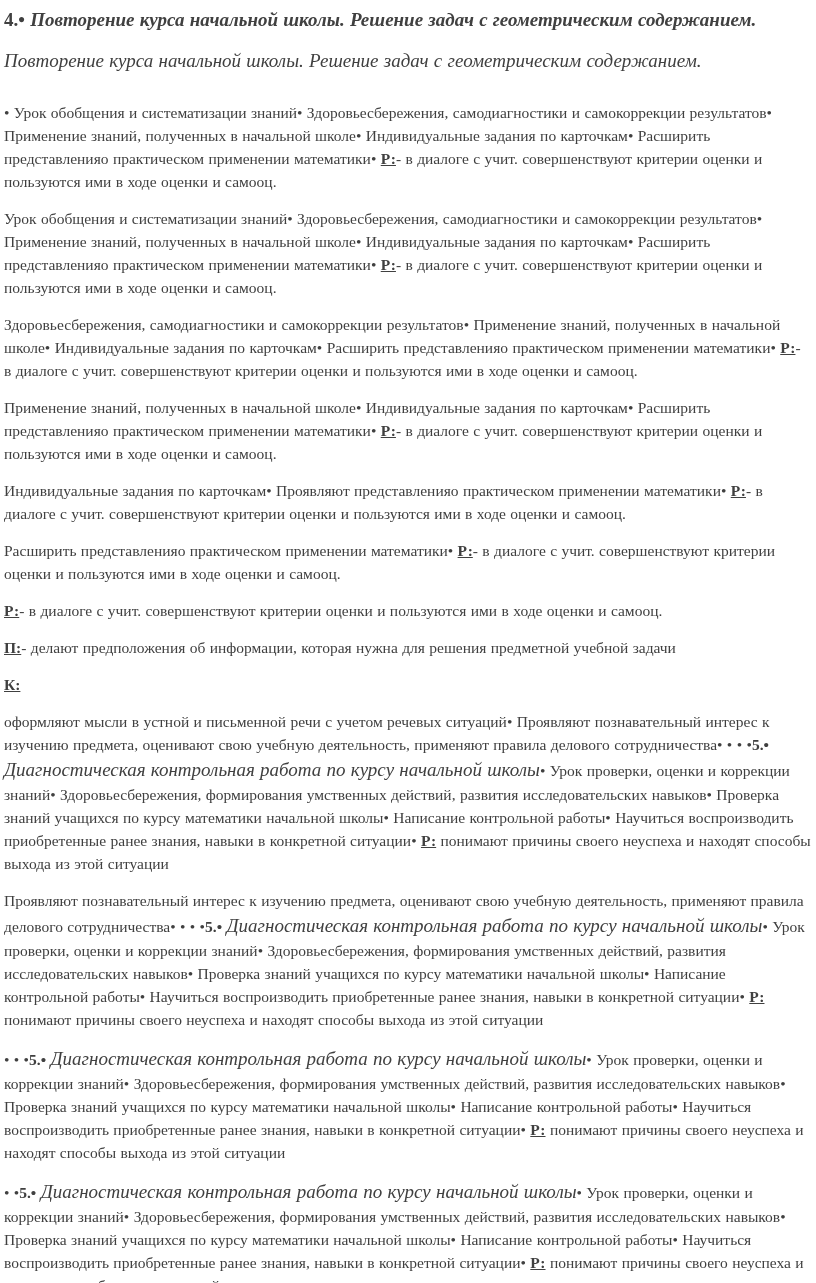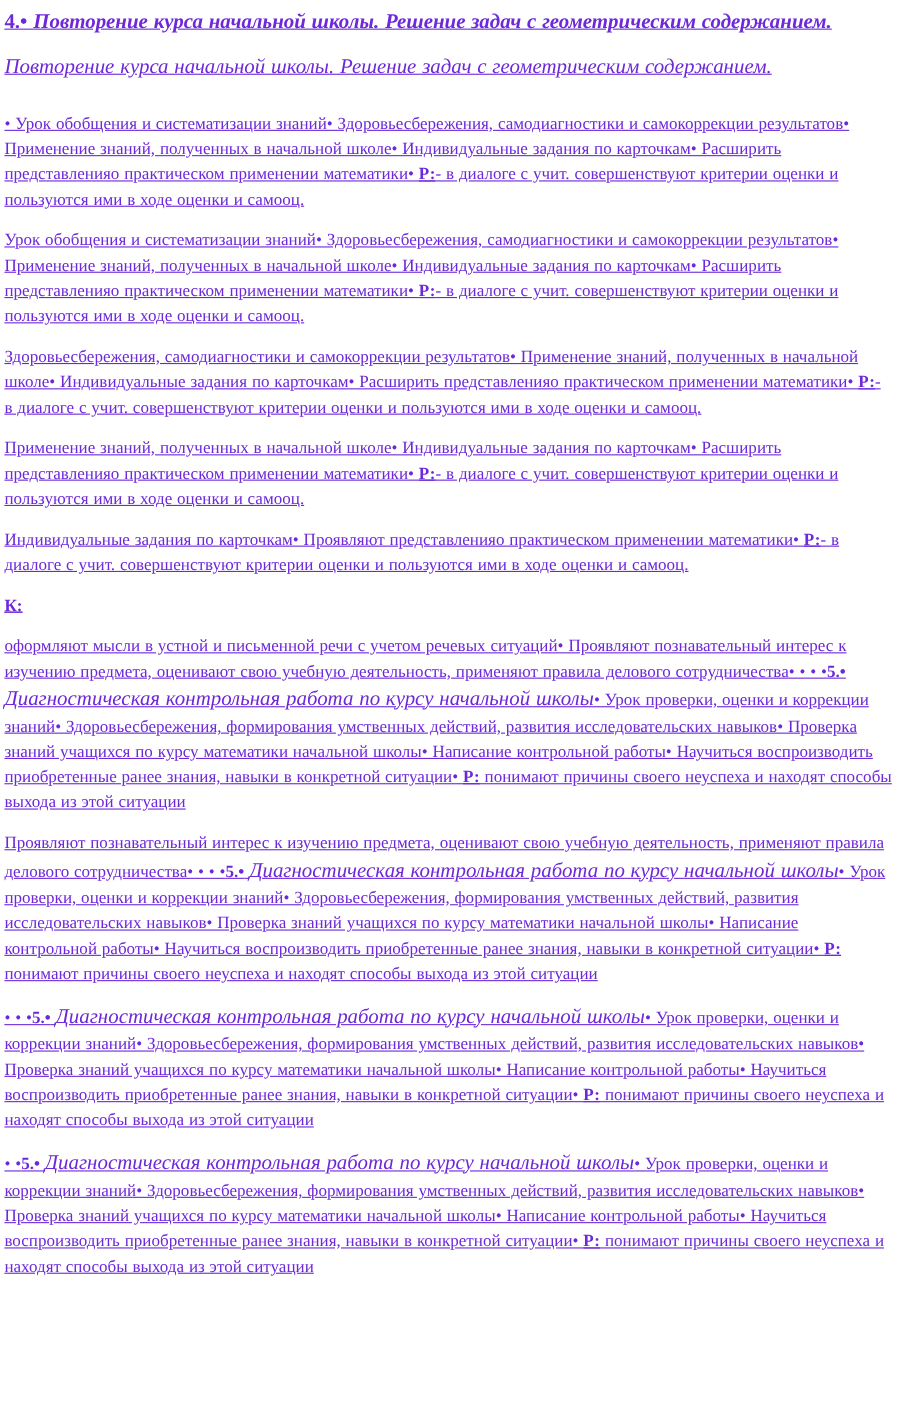--- a/index.html
+++ b/index.html
@@ -39,28 +39,31 @@
   .run-n { }
   .run-b { font-weight: bold; }
   .run-bu { font-weight: bold; text-decoration: underline; }
   .run-i { font-style: italic; }
   .run-bi { font-weight: bold; font-style: italic; }
   .run-ih { font-style: italic; font-size: 19px; line-height: 27px; text-align: right; }
 </style>
 </head>
 <body style="background: rgb(255, 255, 255);">
 
-<div class="doc" style="color: #6d28d9; text-decoration: underline;">
+<div class="doc" style="color: #404040;">
   <main>
       <p class="para h head1"><span class="run-b">4.• </span><span class="run-bi">Повторение курса начальной школы. Решение задач с геометрическим содержанием.</span></p>
       <p class="para h head2"><span class="run-i">Повторение курса начальной школы. Решение задач с геометрическим содержанием.</span></p>
       <p class="para"><span class="run-n">• Урок обобщения и систематизации знаний• Здоровьесбережения, самодиагностики и самокоррекции результатов• Применение знаний, полученных в начальной школе• Индивидуальные задания по карточкам• Расширить представленияо практическом применении математики• </span><span class="run-bu">Р:</span><span class="run-n">- в диалоге с учит. совершенствуют критерии оценки и пользуются ими в ходе оценки и самооц.</span></p>
       <p class="para"><span class="run-n">Урок обобщения и систематизации знаний• Здоровьесбережения, самодиагностики и самокоррекции результатов• Применение знаний, полученных в начальной школе• Индивидуальные задания по карточкам• Расширить представленияо практическом применении математики• </span><span class="run-bu">Р:</span><span class="run-n">- в диалоге с учит. совершенствуют критерии оценки и пользуются ими в ходе оценки и самооц.</span></p>
       <p class="para"><span class="run-n">Здоровьесбережения, самодиагностики и самокоррекции результатов• Применение знаний, полученных в начальной школе• Индивидуальные задания по карточкам• Расширить представленияо практическом применении математики• </span><span class="run-bu">Р:</span><span class="run-n">- в диалоге с учит. совершенствуют критерии оценки и пользуются ими в ходе оценки и самооц.</span></p>
       <p class="para"><span class="run-n">Применение знаний, полученных в начальной школе• Индивидуальные задания по карточкам• Расширить представленияо практическом применении математики• </span><span class="run-bu">Р:</span><span class="run-n">- в диалоге с учит. совершенствуют критерии оценки и пользуются ими в ходе оценки и самооц.</span></p>
       <p class="para"><span class="run-n">Индивидуальные задания по карточкам• Проявляют представленияо практическом применении математики• </span><span class="run-bu">Р:</span><span class="run-n">- в диалоге с учит. совершенствуют критерии оценки и пользуются ими в ходе оценки и самооц.</span></p>
+      <p class="para"><span class="run-n">Расширить представленияо практическом применении математики• </span><span class="run-bu">Р:</span><span class="run-n">- в диалоге с учит. совершенствуют критерии оценки и пользуются ими в ходе оценки и самооц.</span></p>
+      <p class="para"><span class="run-bu">Р:</span><span class="run-n">- в диалоге с учит. совершенствуют критерии оценки и пользуются ими в ходе оценки и самооц.</span></p>
+      <p class="para"><span class="run-bu">П:</span><span class="run-n">- делают предположения об информации, которая нужна для решения предметной учебной задачи</span></p>
       <p class="para"><span class="run-bu">К:</span></p>
       <p class="para"><span class="run-n">оформляют мысли в устной и письменной речи с учетом речевых ситуаций• Проявляют познавательный интерес к изучению предмета, оценивают свою учебную деятельность, применяют правила делового сотрудничества• • • •</span><span class="run-b">5.•</span><span class="run-n"> </span><span class="run-ih">Диагностическая контрольная работа по курсу начальной школы</span><span class="run-n">• Урок проверки, оценки и коррекции знаний• Здоровьесбережения, формирования умственных действий, развития исследовательских навыков• Проверка знаний учащихся по курсу математики начальной школы• Написание контрольной работы• Научиться воспроизводить приобретенные ранее знания, навыки в конкретной ситуации• </span><span class="run-bu">Р:</span><span class="run-n"> понимают причины своего неуспеха и находят способы выхода из этой ситуации</span></p>
       <p class="para"><span class="run-n">Проявляют познавательный интерес к изучению предмета, оценивают свою учебную деятельность, применяют правила делового сотрудничества• • • •</span><span class="run-b">5.•</span><span class="run-n"> </span><span class="run-ih">Диагностическая контрольная работа по курсу начальной школы</span><span class="run-n">• Урок проверки, оценки и коррекции знаний• Здоровьесбережения, формирования умственных действий, развития исследовательских навыков• Проверка знаний учащихся по курсу математики начальной школы• Написание контрольной работы• Научиться воспроизводить приобретенные ранее знания, навыки в конкретной ситуации• </span><span class="run-bu">Р:</span><span class="run-n"> понимают причины своего неуспеха и находят способы выхода из этой ситуации</span></p>
       <p class="para"><span class="run-n">• • •</span><span class="run-b">5.•</span><span class="run-n"> </span><span class="run-ih">Диагностическая контрольная работа по курсу начальной школы</span><span class="run-n">• Урок проверки, оценки и коррекции знаний• Здоровьесбережения, формирования умственных действий, развития исследовательских навыков• Проверка знаний учащихся по курсу математики начальной школы• Написание контрольной работы• Научиться воспроизводить приобретенные ранее знания, навыки в конкретной ситуации• </span><span class="run-bu">Р:</span><span class="run-n"> понимают причины своего неуспеха и находят способы выхода из этой ситуации</span></p>
       <p class="para"><span class="run-n">• •</span><span class="run-b">5.•</span><span class="run-n"> </span><span class="run-ih">Диагностическая контрольная работа по курсу начальной школы</span><span class="run-n">• Урок проверки, оценки и коррекции знаний• Здоровьесбережения, формирования умственных действий, развития исследовательских навыков• Проверка знаний учащихся по курсу математики начальной школы• Написание контрольной работы• Научиться воспроизводить приобретенные ранее знания, навыки в конкретной ситуации• </span><span class="run-bu">Р:</span><span class="run-n"> понимают причины своего неуспеха и находят способы выхода из этой ситуации</span></p>
     </main>
 </div>
 
 </body></html>

